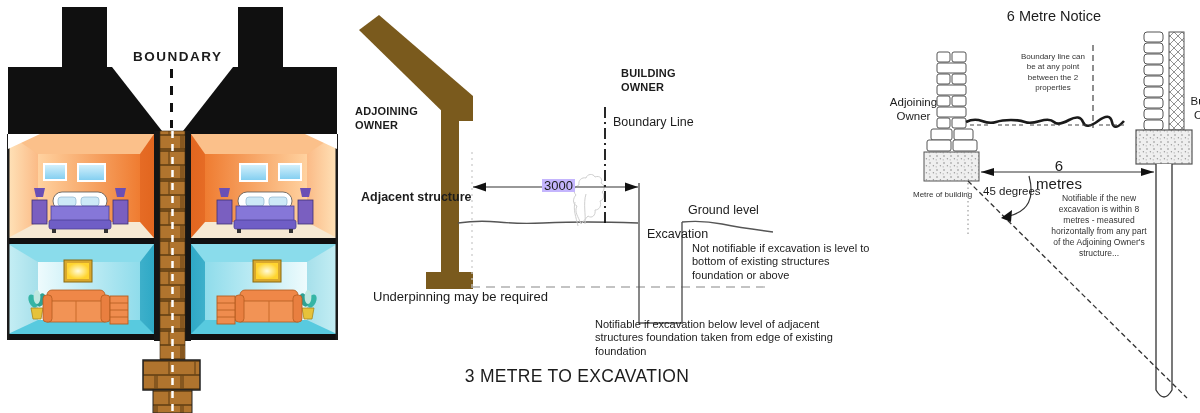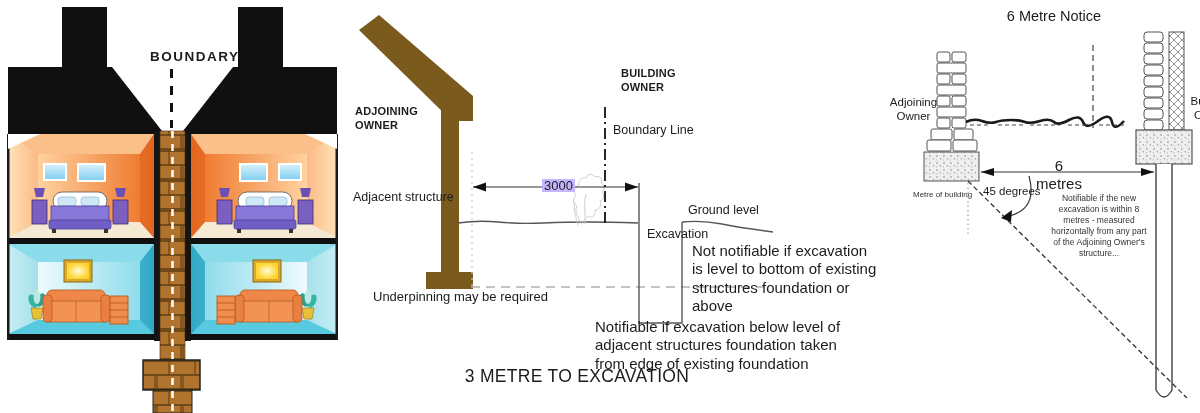--- a/index.html
+++ b/index.html
@@ -7,21 +7,21 @@
           font-family:"Liberation Sans",sans-serif;color:#1c1c1c;}
   .panel{position:absolute;top:0;height:413px;}
   .lbl{position:absolute;line-height:1.22;}
   .ctr{text-align:center;}
   svg{position:absolute;left:0;top:0;}
   
   .boundary-word{font-size:13.5px;font-weight:bold;letter-spacing:1.5px;}
   
   .m-owner{font-size:11px;font-weight:bold;letter-spacing:.2px;line-height:1.25;}
   .m-txt{font-size:12.5px;}
-  .m-note{font-size:15px;line-height:1.22;}
+  .m-note{font-size:11px;line-height:1.22;}
   .m-dim{font-size:13px;background:#c4b5fd;padding:0 2px;line-height:1;}
   .m-title{font-size:17.5px;letter-spacing:.3px;}
   
   .r-title{font-size:14.5px;}
   .r-sm{font-size:8px;line-height:1.3;color:#333;}
   .r-med{font-size:11.5px;line-height:1.25;}
   .r-dim{font-size:15px;}
 </style>
 </head>
 <body>
@@ -140,21 +140,21 @@
         <rect x="154" y="131" width="6" height="210" fill="#151515"></rect>
         <rect x="185" y="131" width="6" height="210" fill="#151515"></rect>
         <rect x="160" y="131" width="25" height="229" fill="url(#bricks)" stroke="#3c2a10" stroke-width="0.6"></rect>
         <rect x="143" y="360" width="57" height="30" fill="url(#bricks)" stroke="#222" stroke-width="1.5"></rect>
         <rect x="153" y="390" width="39" height="23" fill="url(#bricks)" stroke="#222" stroke-width="1"></rect>
         <line x1="172.5" y1="131" x2="172.5" y2="413" stroke="#ffffff" stroke-width="2.5" stroke-dasharray="7 6"></line>
       </g>
 
       <line x1="171.5" y1="69" x2="171.5" y2="128" stroke="#111" stroke-width="3" stroke-dasharray="9 8"></line>
     </svg>
-    <div class="lbl boundary-word" style="left:150px;top:49px;">BOUNDARY</div>
+    <div class="lbl boundary-word" style="left:133px;top:49px;">BOUNDARY</div>
   </div>
 
   <div class="panel" style="left:345px;width:530px;">
     <svg width="530" height="413" viewBox="0 0 530 413">
 
       <g>
         <path d="M14,30 L34,15 L128,96 L128,121 L107,121 Z" style="fill:var(--structure-brown,#7a5a1d)"></path>
         <rect x="96" y="100" width="18" height="172" style="fill:var(--structure-brown,#7a5a1d)"></rect>
         <rect x="81" y="272" width="47" height="17" style="fill:var(--structure-brown,#7a5a1d)"></rect>
       </g>
@@ -177,22 +177,22 @@
         <polygon points="128,187 141,182.5 141,191.5" fill="#111"></polygon>
         <polygon points="293,187 280,182.5 280,191.5" fill="#111"></polygon>
       </g>
 
       <path d="M294,183 V323 H337 V222" fill="none" stroke="#555" stroke-width="1.4"></path>
 
       <path d="M337,222 q20,-2 40,2 t51,8" fill="none" stroke="#555" stroke-width="1.4"></path>
     </svg>
     <div class="lbl m-owner" style="left:10px;top:105px;width:68px;">ADJOINING OWNER</div>
     <div class="lbl m-owner" style="left:276px;top:67px;width:58px;">BUILDING OWNER</div>
-    <div class="lbl m-txt" style="left:268px;top:115px;white-space:nowrap;margin-top:8px;">Boundary Line</div>
-    <div class="lbl m-txt" style="left:8px;top:190px;white-space:nowrap;">Adjacent structure</div>
+    <div class="lbl m-txt" style="left:268px;top:115px;white-space:nowrap;">Boundary Line</div>
+    <div class="lbl m-txt" style="left:16px;top:190px;white-space:nowrap;font-weight:bold;">Adjacent structure</div>
     <div class="lbl m-dim" style="left:197px;top:179px;">3000</div>
     <div class="lbl m-txt" style="left:343px;top:203px;white-space:nowrap;">Ground level</div>
     <div class="lbl m-txt" style="left:292px;top:227px;white-space:nowrap;margin-left:10px;">Excavation</div>
     <div class="lbl m-note" style="left:347px;top:242px;width:190px;">Not notifiable if excavation is level to bottom of existing structures foundation or above</div>
     <div class="lbl m-txt" style="left:28px;top:289px;white-space:nowrap;font-size:13px;">Underpinning may be required</div>
     <div class="lbl m-note" style="left:250px;top:318px;width:256px;">Notifiable if excavation below level of adjacent structures foundation taken from edge of existing foundation</div>
     <div class="lbl m-title ctr" style="left:116px;top:366px;width:232px;">3 METRE TO EXCAVATION</div>
   </div>
 
   <div class="panel" style="left:850px;width:350px;margin-left:36px;">
@@ -261,20 +261,21 @@
         <polygon points="95,172 108,168 108,176" fill="#111"></polygon>
         <polygon points="268,172 255,168 255,176" fill="#111"></polygon>
       </g>
 
       <g>
         <path d="M143,176 Q152,209 123,216" fill="none" stroke="#333" stroke-width="1.2"></path>
         <polygon points="115,218 126,210 125,222" fill="#111"></polygon>
       </g>
     </svg>
     <div class="lbl r-title ctr" style="left:103px;top:8px;width:130px;">6 Metre Notice</div>
+    <div class="lbl r-sm ctr" style="left:131px;top:52px;width:72px;">Boundary line can be at any point between the 2 properties</div>
     <div class="lbl r-med ctr" style="left:0px;top:95px;width:55px;">Adjoining Owner</div>
     <div class="lbl r-med ctr" style="left:300px;top:94px;width:50px;">Building Owner</div>
     <div class="lbl r-dim ctr" style="left:150px;top:157px;width:46px;">6 metres</div>
     <div class="lbl r-dim" style="left:97px;top:184px;white-space:nowrap;font-size:11.5px;">45 degrees</div>
     <div class="lbl r-sm" style="left:27px;top:190px;white-space:nowrap;">Metre of building</div>
     <div class="lbl r-sm ctr" style="left:163px;top:193px;width:100px;font-size:8.5px;">Notifiable if the new excavation is within 8 metres - measured horizontally from any part of the Adjoining Owner's structure...</div>
   </div>
 
 </div>
 

